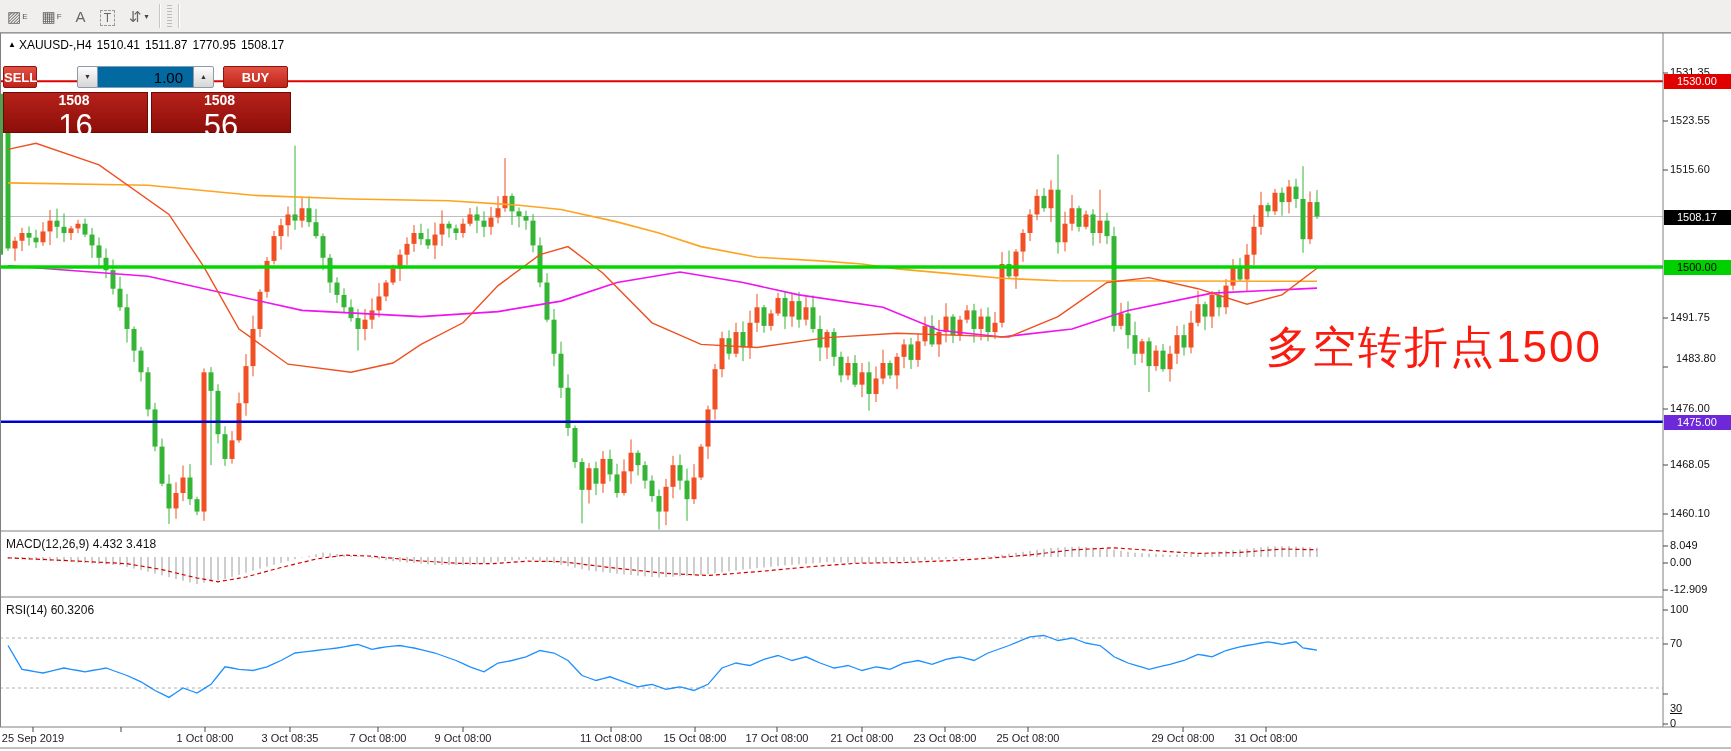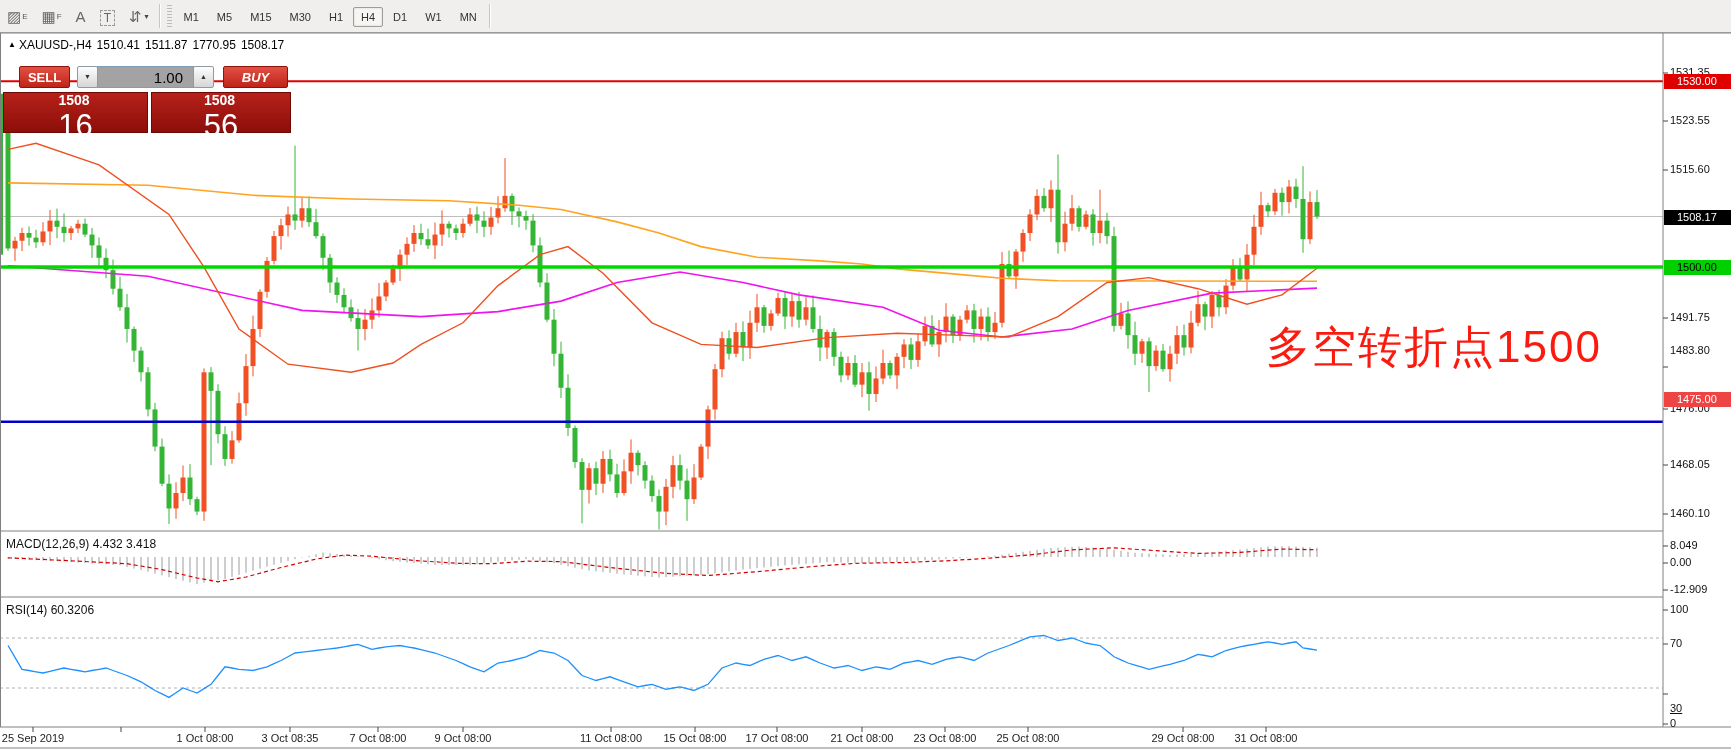--- a/index.html
+++ b/index.html
@@ -23,29 +23,29 @@
   #chart-svg{position:absolute;left:0;top:0;}
   
   .ohlc{position:absolute;left:8px;top:38px;font-size:12px;color:#000;white-space:nowrap;}
   .ohlc span{margin-right:5px;}
   .ohlc .tri{font-size:8px;vertical-align:2px;margin-right:3px;}
   
   .trade{position:absolute;left:3px;top:62px;width:288px;height:71px;}
   .tbtn{position:absolute;top:4px;height:22px;color:#fff;font-size:13px;font-weight:bold;
     text-align:center;line-height:22px;background:linear-gradient(#e25044,#c02418);
     border:1px solid #8e130b;border-radius:2px;box-sizing:border-box;}
-  .sell{left:16px;width:51px;}
-  .buy{left:220px;width:65px;font-style:italic;}
+  .sell{left:0;width:34px;}
+  .buy{left:220px;width:65px;}
   .spin{position:absolute;top:4px;width:21px;height:22px;background:linear-gradient(#fdfdfd,#d6d6d6);
     border:1px solid #8f9aa4;box-sizing:border-box;text-align:center;font-size:7px;color:#333;
     line-height:20px;border-radius:2px;}
   .spin.down{left:74px;}
   .spin.up{left:190px;}
   .vol{position:absolute;left:94px;top:4px;width:97px;height:22px;border:1px solid #7f9db9;
-    background:#a3a3a3;box-sizing:border-box;font-size:15px;color:#000;text-align:right;
+    background:#0369a1;box-sizing:border-box;font-size:15px;color:#000;text-align:right;
     padding:1px 10px 0 0;line-height:20px;}
   .pricebox{position:absolute;top:30px;height:41px;background:linear-gradient(#b6211a,#8d0e09);
     border:1px solid #6d0a06;box-sizing:border-box;color:#fff;display:flex;align-items:center;
     justify-content:center;flex-direction:column;}
   .pricebox .small{font-size:14px;font-weight:bold;margin-right:3px;margin-top:10px;}
   .pricebox .big{font-size:31px;}
   .bid{left:0;width:145px;}
   .ask{left:148px;width:140px;}
   
   .axis-label{position:absolute;left:1670px;font-size:11px;color:#111;white-space:nowrap;}
@@ -71,21 +71,20 @@
       </span><span class="tb-icon">
         <span class="glyph">A</span>
       </span><span class="tb-icon boxed">
         <span class="glyph">T</span>
       </span><span class="tb-icon">
         <span class="glyph">⇵</span>
         <span class="caret">▾</span>
       </span></span>
   <span class="tb-sep"></span>
   <span class="tb-grip"></span>
-  <span id="tf-group"><span class="tf-btn">M1</span><span class="tf-btn">M5</span><span class="tf-btn">M15</span><span class="tf-btn">M30</span><span class="tf-btn">H1</span><span class="tf-btn active">H4</span><span class="tf-btn">D1</span><span class="tf-btn">W1</span><span class="tf-btn">MN</span></span>
   <span class="tb-sep"></span>
 </div>
 
 <svg id="chart-svg" width="1731" height="751">
     <g>
       <line x1="0" y1="216.484199999999" x2="1663" y2="216.484199999999" stroke="#bdbdbd" stroke-width="1"></line>
     </g>
     <g>
       <rect x="0" y="93.73649999999944" width="3" height="160.94" fill="#35b535"></rect>
       <line x1="8" y1="121.59149999999944" x2="8" y2="250.9625" stroke="#35b535" stroke-width="1"></line>
@@ -736,28 +735,28 @@
 <div class="ind-label" style="top:537px">MACD(12,26,9) 4.432 3.418</div>
 <div class="ind-label" style="top:603px">RSI(14) 60.3206</div>
 
 <div class="annotation" style="color: rgb(251, 26, 14);">多空转折点1500</div>
 
 <div id="labels">
     <div class="axis-label" style="top: 66px;">1531.35</div>
     <div class="axis-label" style="top: 114px;">1523.55</div>
     <div class="axis-label" style="top: 163px;">1515.60</div>
     <div class="axis-label" style="top: 311px;">1491.75</div>
-    <div class="axis-label" style="top: 344px;">1483.80</div>
+    <div class="axis-label" style="top: 352px; margin-left: 6px;">1483.80</div>
     <div class="axis-label" style="top: 402px;">1476.00</div>
     <div class="axis-label" style="top: 458px;">1468.05</div>
     <div class="axis-label" style="top: 507px;">1460.10</div>
     <div class="axis-badge" style="top: 73.5px; background: rgb(224, 0, 0); color: rgb(255, 255, 255);">1530.00</div>
     <div class="axis-badge" style="top: 209.5px; background: rgb(0, 0, 0); color: rgb(255, 255, 255);">1508.17</div>
     <div class="axis-badge" style="top: 259.5px; background: rgb(0, 207, 0); color: rgb(0, 0, 0);">1500.00</div>
-    <div class="axis-badge" style="top: 392px; background: #ef4444; color: rgb(255, 255, 255);">1475.00</div>
+    <div class="axis-badge" style="top: 415px; background: #6d28d9; color: rgb(255, 255, 255);">1475.00</div>
     <div class="axis-label" style="top: 539px;">8.049</div>
     <div class="axis-label" style="top: 556px;">0.00</div>
     <div class="axis-label" style="top: 583px;">-12.909</div>
     <div class="axis-label" style="top: 603px;">100</div>
     <div class="axis-label" style="top: 637px;">70</div>
     <div class="axis-label" style="top: 702px; text-decoration: underline;">30</div>
     <div class="axis-label" style="top: 717px;">0</div>
     <div class="date-label" style="left: 33px;">25 Sep 2019</div>
     <div class="date-label" style="left: 122px; margin-top: 29px;">27 Sep 08:00</div>
     <div class="date-label" style="left: 205px;">1 Oct 08:00</div>

